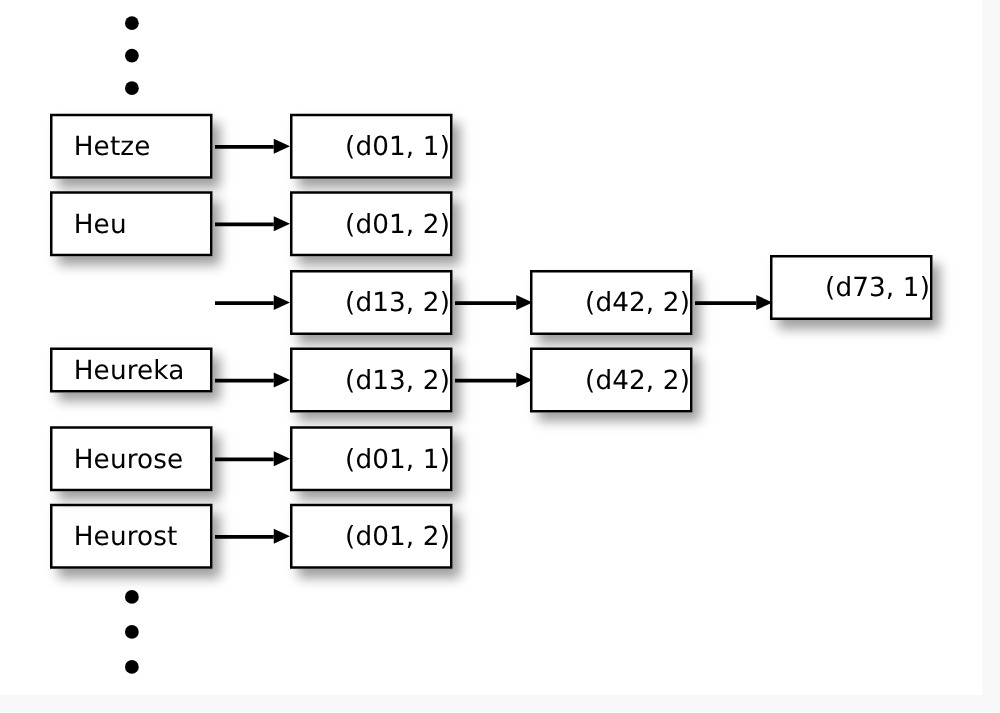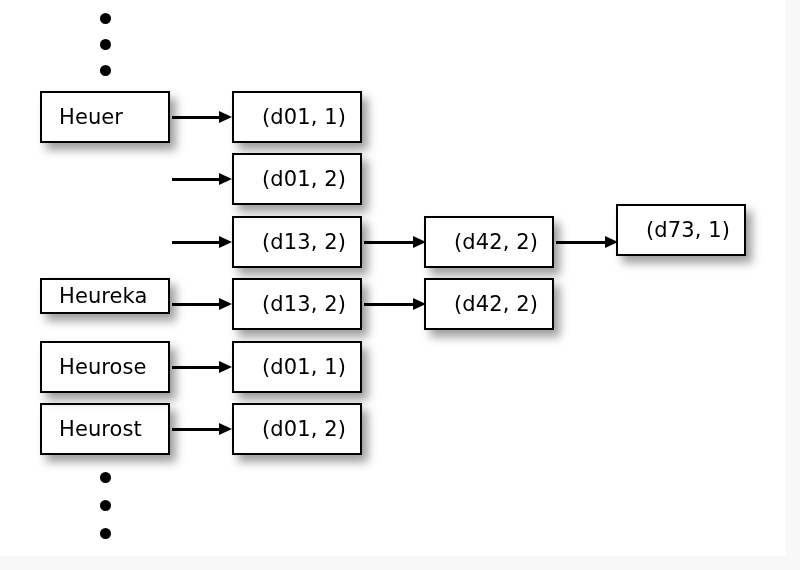--- a/index.html
+++ b/index.html
@@ -51,21 +51,21 @@
     font-size: 21px;
     line-height: 1;
     letter-spacing: 0.1px;
   }
   .node.left .node-label {
     padding-left: 17px;
     text-align: left;
   }
   .node.term .node-label {
     padding-left: 14px;
-    text-align: center;
+    text-align: right;
   }
 
   
   .arrow {
     position: absolute;
     height: 12px;
   }
   .arrow .shaft {
     position: absolute;
     left: 0;
@@ -98,21 +98,24 @@
 <div id="canvas">
 
   <div class="edge-right"></div>
   <div class="edge-bottom"></div>
 
   <div class="dot" style="left:100px; top:13px;"></div>
   <div class="dot" style="left:100px; top:39px;"></div>
   <div class="dot" style="left:100px; top:65px;"></div>
 
   <div class="node left" style="left:40px; top:91px; width:130px; height:52px;">
-    <span class="node-label">Heuer</span>
+    <span class="node-label">Hetze</span>
+  </div>
+  <div class="node left" style="left:40px; top:153px; width:130px; height:52px;">
+    <span class="node-label">Heu</span>
   </div>
   <div class="node left" style="left:40px; top:278px; width:130px; height:36px;">
     <span class="node-label">Heureka</span>
   </div>
   <div class="node left" style="left:40px; top:403px; width:130px; height:52px;">
     <span class="node-label">Heurost</span>
   </div>
   <div class="node left" style="left:40px; top:341px; width:130px; height:52px;">
     <span class="node-label">Heurose</span>
   </div>

